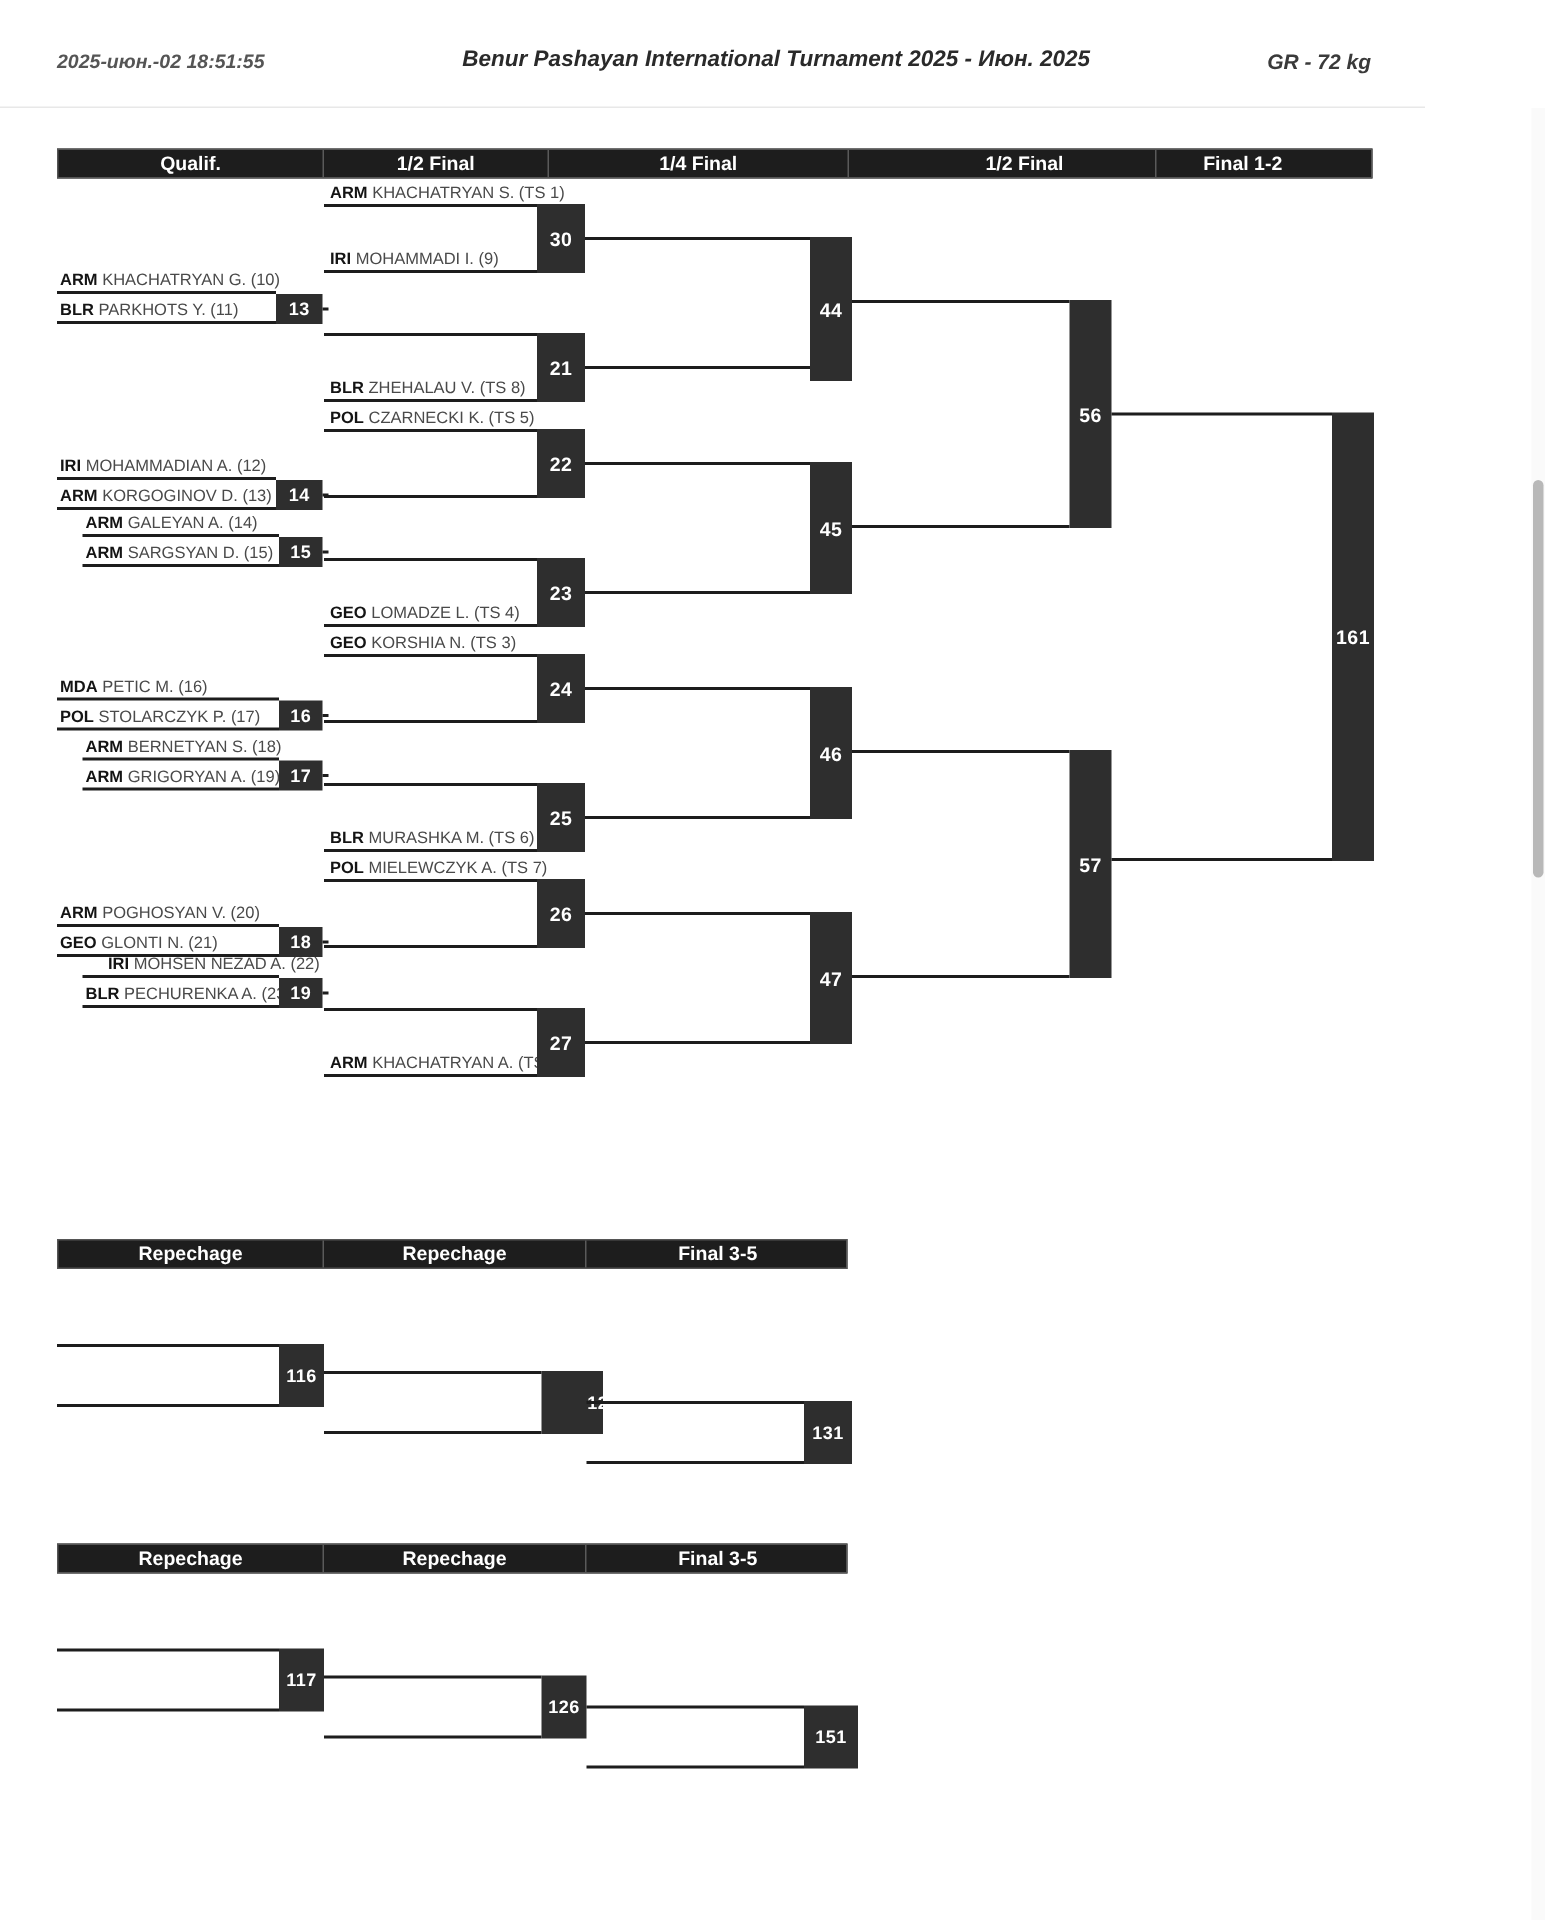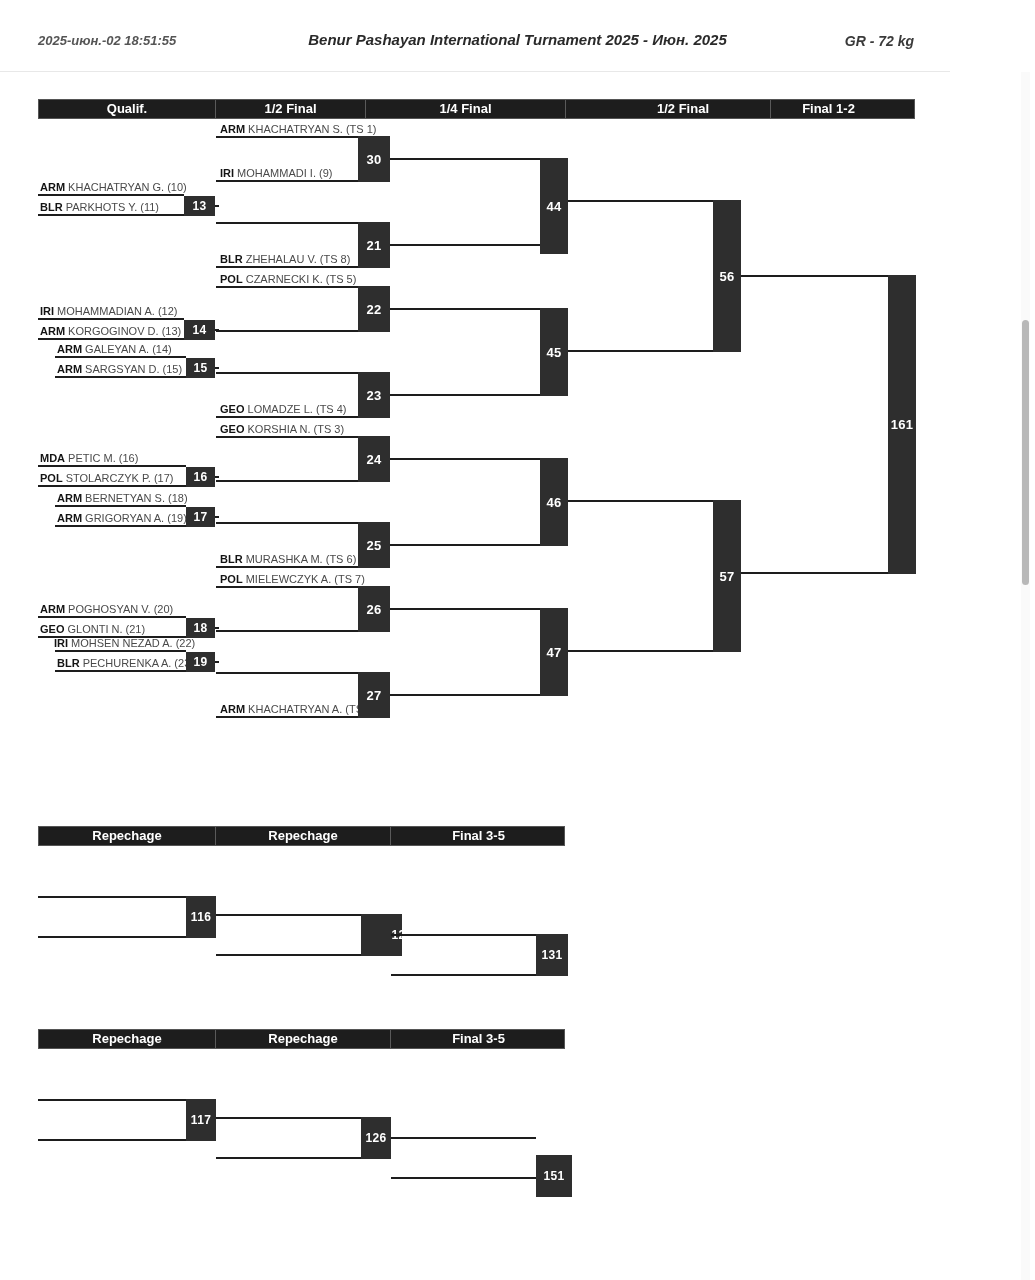--- a/index.html
+++ b/index.html
@@ -181,21 +181,21 @@
       <div class="hline" style="left: 55px; top: 505px; width: 131px;"></div>
       <div class="hline" style="left: 55px; top: 525px; width: 131px;"></div>
       <div class="mbox small" style="left: 186px; top: 507px; width: 29px; height: 20px;">17</div>
       <div class="hline" style="left: 215px; top: 516px; width: 4px;"></div>
       <div class="name" style="left: 40px; top: 603px;"><b>ARM</b> POGHOSYAN V. (20)</div>
       <div class="name" style="left: 40px; top: 623px;"><b>GEO</b> GLONTI N. (21)</div>
       <div class="hline" style="left: 38px; top: 616px; width: 148px;"></div>
       <div class="hline" style="left: 38px; top: 636px; width: 148px;"></div>
       <div class="mbox small" style="left: 186px; top: 618px; width: 29px; height: 20px;">18</div>
       <div class="hline" style="left: 215px; top: 627px; width: 4px;"></div>
-      <div class="name" style="left: 54px; top: 637px;"><b>IRI</b> MOHSEN NEZAD A. (22)</div>
+      <div class="name" style="left: 72px; top: 637px;"><b>IRI</b> MOHSEN NEZAD A. (22)</div>
       <div class="name" style="left: 57px; top: 657px;"><b>BLR</b> PECHURENKA A. (23)</div>
       <div class="hline" style="left: 55px; top: 650px; width: 131px;"></div>
       <div class="hline" style="left: 55px; top: 670px; width: 131px;"></div>
       <div class="mbox small" style="left: 186px; top: 652px; width: 29px; height: 20px;">19</div>
       <div class="hline" style="left: 215px; top: 661px; width: 4px;"></div>
       <div class="hline" style="left: 390px; top: 158px; width: 150px;"></div>
       <div class="hline" style="left: 390px; top: 244px; width: 150px;"></div>
       <div class="mbox" style="left: 540px; top: 158px; width: 28px; height: 96px;">44</div>
       <div class="hline" style="left: 390px; top: 308px; width: 150px;"></div>
       <div class="hline" style="left: 390px; top: 394px; width: 150px;"></div>
@@ -235,16 +235,16 @@
         <div class="hdrseg last" style="left: 352px; width: 175px;">Final 3-5</div>
       </div>
       <div class="hline" style="left: 38px; top: 1099px; width: 148px;"></div>
       <div class="hline" style="left: 38px; top: 1139px; width: 148px;"></div>
       <div class="mbox small" style="left: 186px; top: 1099px; width: 30px; height: 42px;">117</div>
       <div class="hline" style="left: 216px; top: 1117px; width: 145px;"></div>
       <div class="hline" style="left: 216px; top: 1157px; width: 145px;"></div>
       <div class="mbox small" style="left: 361px; top: 1117px; width: 30px; height: 42px;">126</div>
       <div class="hline" style="left: 391px; top: 1137px; width: 145px;"></div>
       <div class="hline" style="left: 391px; top: 1177px; width: 145px;"></div>
-      <div class="mbox small" style="left: 536px; top: 1137px; width: 36px; height: 42px; margin-top: 18px;">151</div>
+      <div class="mbox small" style="left: 536px; top: 1137px; width: 36px; height: 42px;">151</div>
     </div>
 
 </div>
 
 </body></html>

